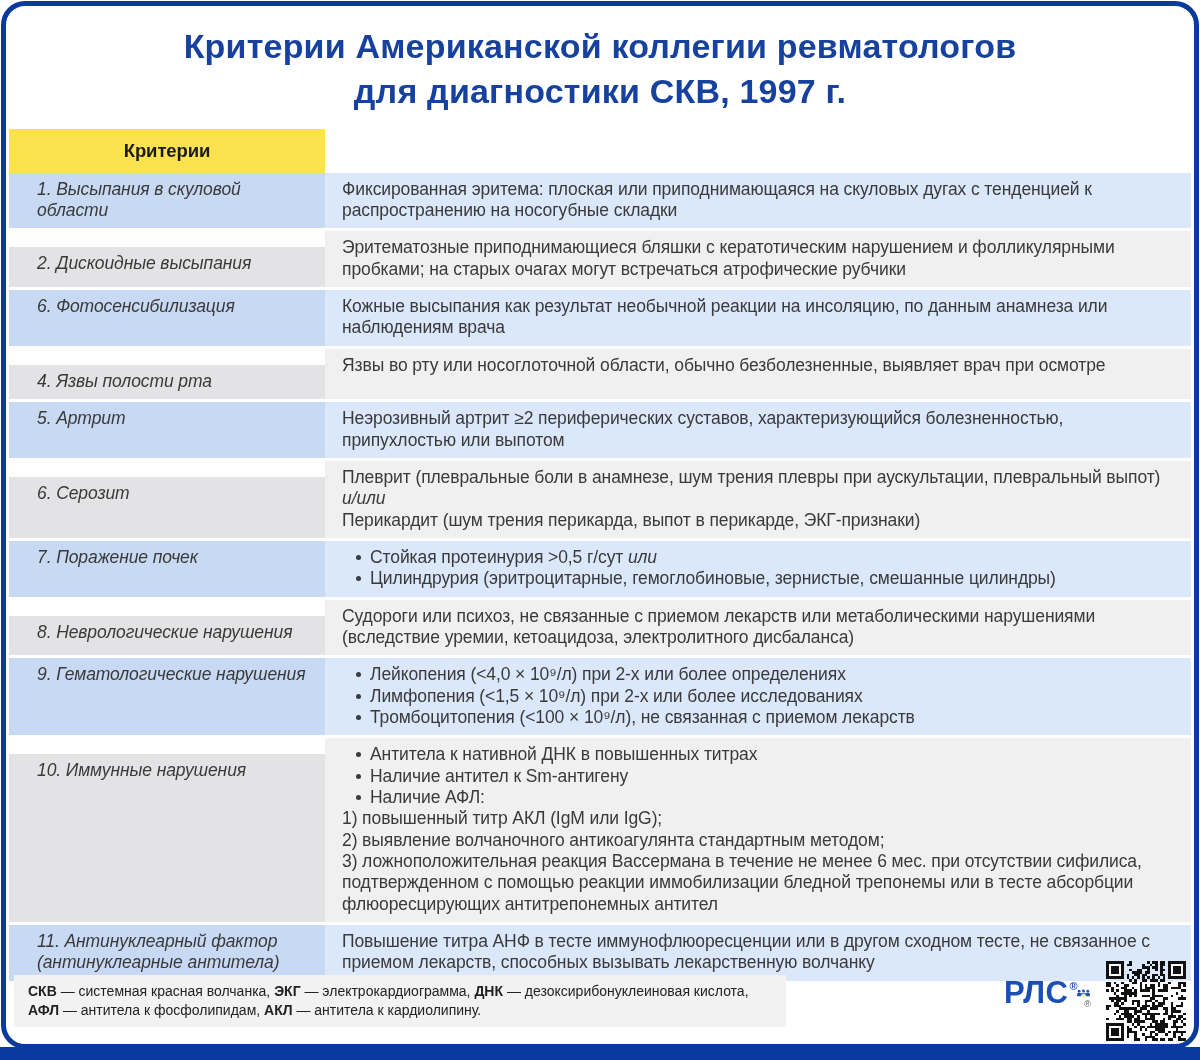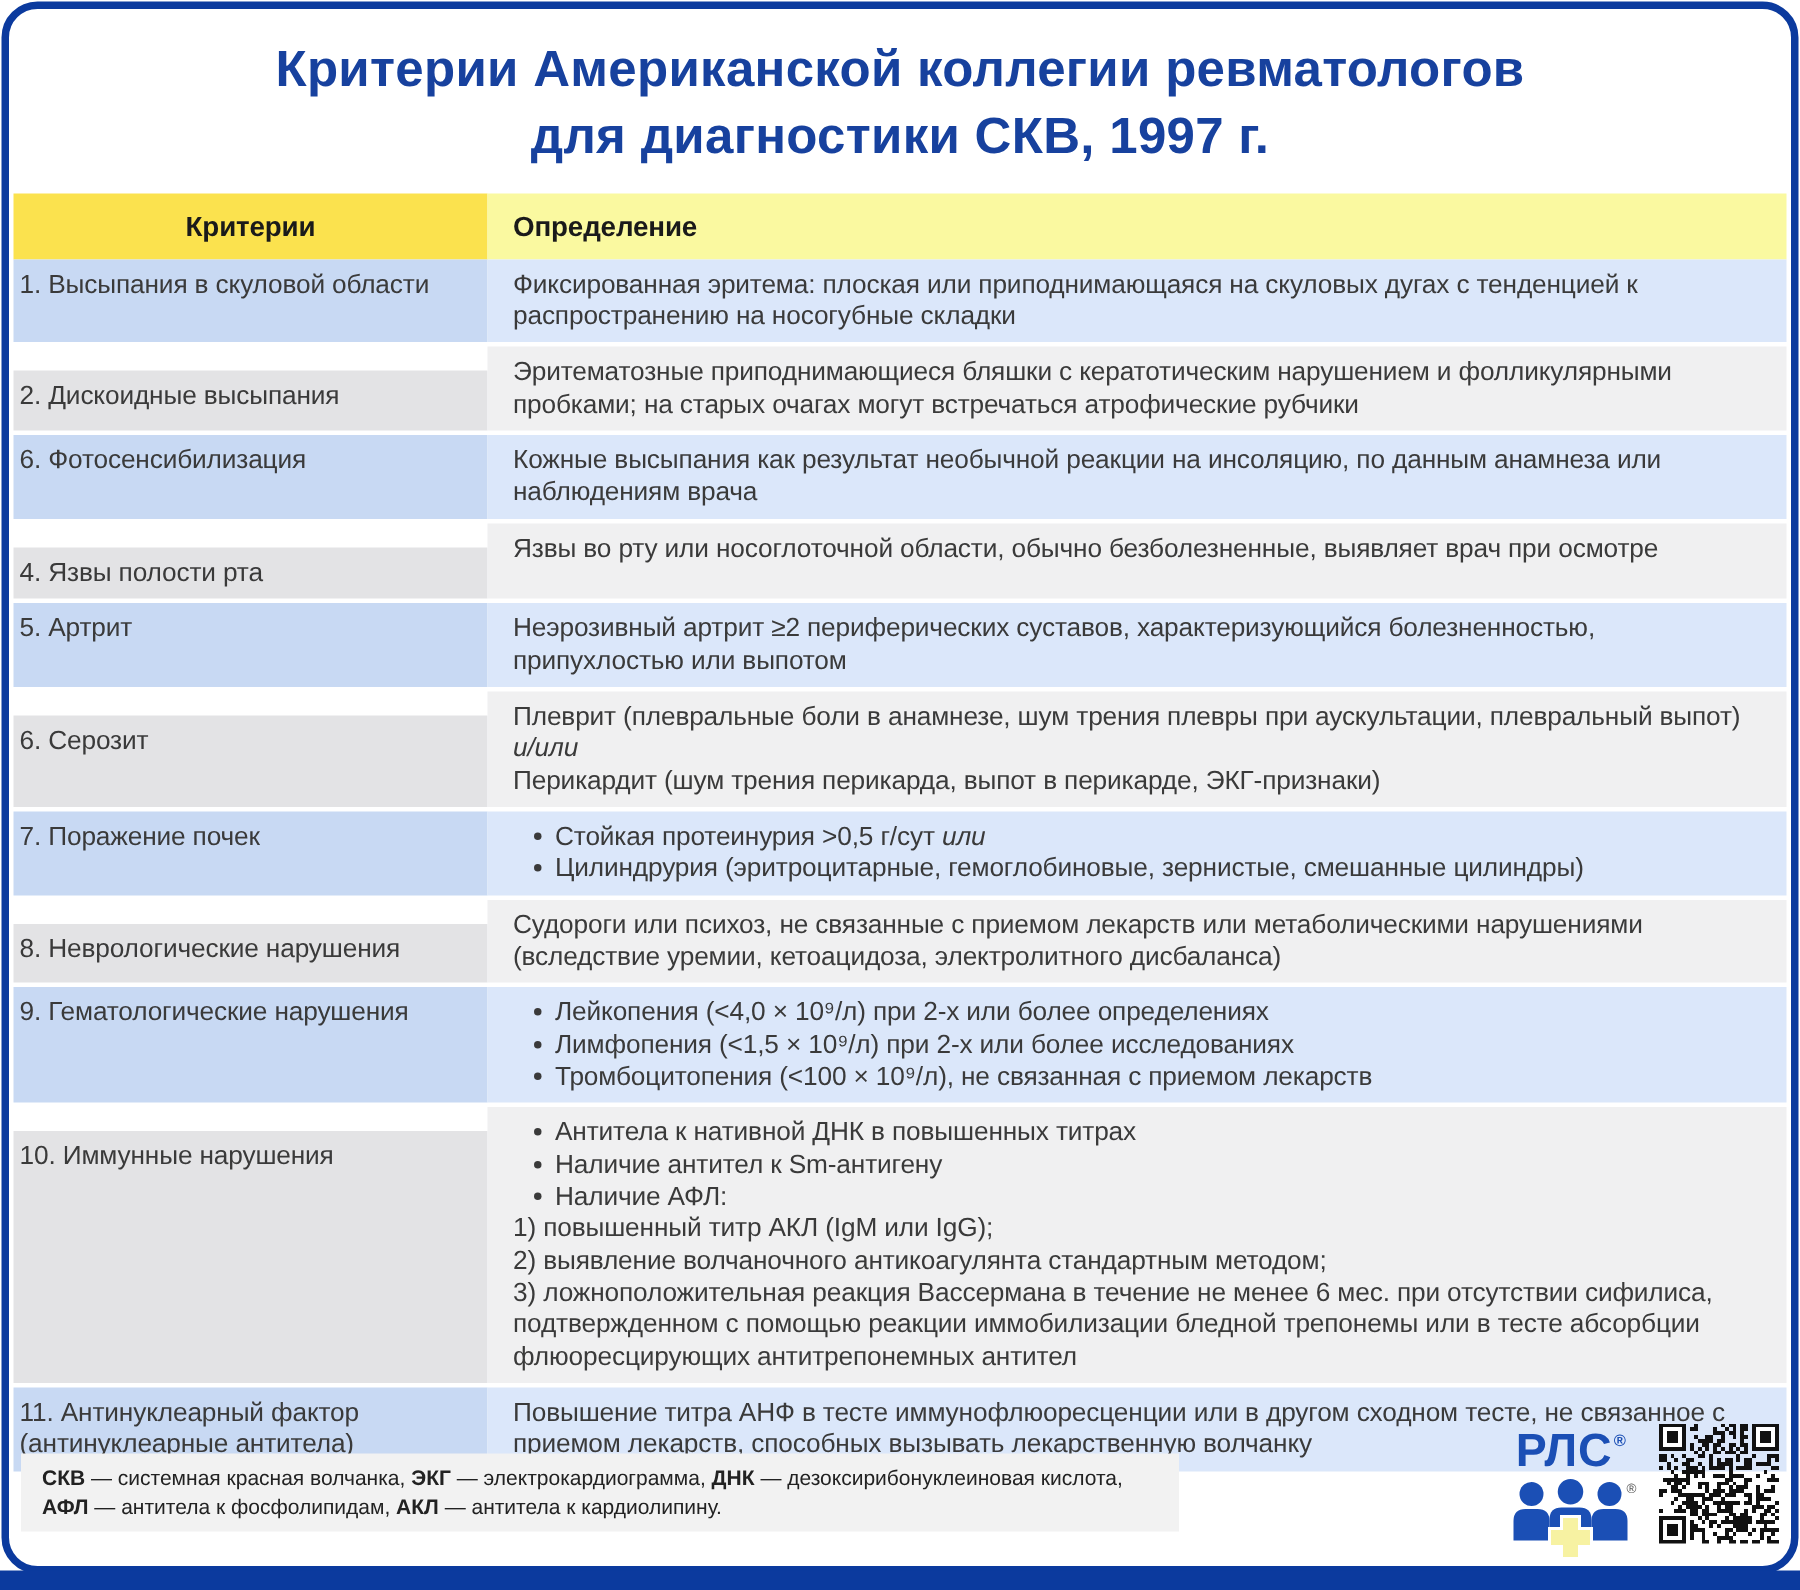--- a/index.html
+++ b/index.html
@@ -26,55 +26,54 @@
   .title span{display:block;}
   .tbl{margin:0 3px;letter-spacing:-.1px;}
   .trow{display:flex;}
   .trow + .trow{margin-top:3px;}
   .c-crit{width:316px;flex:none;}
   .c-def{flex:1;}
   .thead{font-weight:bold;font-size:18.5px;color:#1a1a1a;}
   .thead .c-crit{background:var(--head-left);text-align:center;padding:11px 10px;}
   .thead .c-def{background:var(--head-right);padding:11px 17px;}
   .row{font-size:17.5px;line-height:1.22;color:var(--text);}
-  .row .c-crit{padding:6px 12px 7px 4px;}
+  .row .c-crit{padding:6px 12px 7px 28px;font-style:italic;}
   .row .c-def{padding:6px 16px 7px 17px;}
   .blue .c-crit{background:var(--row-blue-dark);}
   .blue .c-def{background:var(--row-blue-light);}
   .gray .c-crit{background:var(--row-gray-dark);margin-top:16px;}
   .gray .c-def{background:var(--row-gray-light);}
   .bline{display:flex;}
   .dot{width:5px;height:5px;border-radius:50%;background:var(--text);margin:8px 9px 0 14px;flex:none;}
   .it{font-style:italic;}
   .bd{font-weight:bold;}
   .footer{position:absolute;left:8px;right:8px;bottom:3px;display:flex;justify-content:space-between;align-items:center;}
   .abbrev{background:var(--abbrev-bg);width:772px;padding:7px 14px;font-size:14px;line-height:1.38;color:#222;}
   .brandgroup{display:flex;align-items:flex-start;gap:16px;}
-  .logo{position:relative;display:flex;flex-direction:column;align-items:center;width:86px;padding-top:2px;}
+  .logo{position:relative;display:flex;flex-direction:row;align-items:center;width:86px;padding-top:2px;}
   .logo-text{font-weight:bold;font-size:31px;line-height:1;color:var(--brand-blue);letter-spacing:.5px;}
   .reg-top{font-size:11px;font-weight:bold;color:var(--brand-blue);position:relative;top:-13px;left:1px;}
   .reg-mid{position:absolute;right:-1px;top:38px;font-size:9px;color:#555;}
   .people{display:block;margin-top:3px;}
   .qr{width:80px;height:80px;display:block;}
 </style>
 </head>
 <body>
 
 <div class="page">
   <div class="card">
 
     <h1 class="title">
       <span>Критерии Американской коллегии ревматологов</span>
       <span>для диагностики СКВ, 1997 г.</span>
     </h1>
 
     <div class="tbl">
       <div class="trow thead">
         <div class="c-crit">Критерии</div>
-        <div class="c-def">Определение</div>
       </div>
       <div>
           <div class="trow row blue">
             <div class="c-crit">1. Высыпания в скуловой области</div>
             <div class="c-def">
               <div class="pline"><span>Фиксированная эритема: плоская или приподнимающаяся на скуловых дугах с тенденцией к распространению на носогубные складки</span></div>
             </div>
           </div>
           <div class="trow row gray">
             <div class="c-crit">2. Дискоидные высыпания</div>

